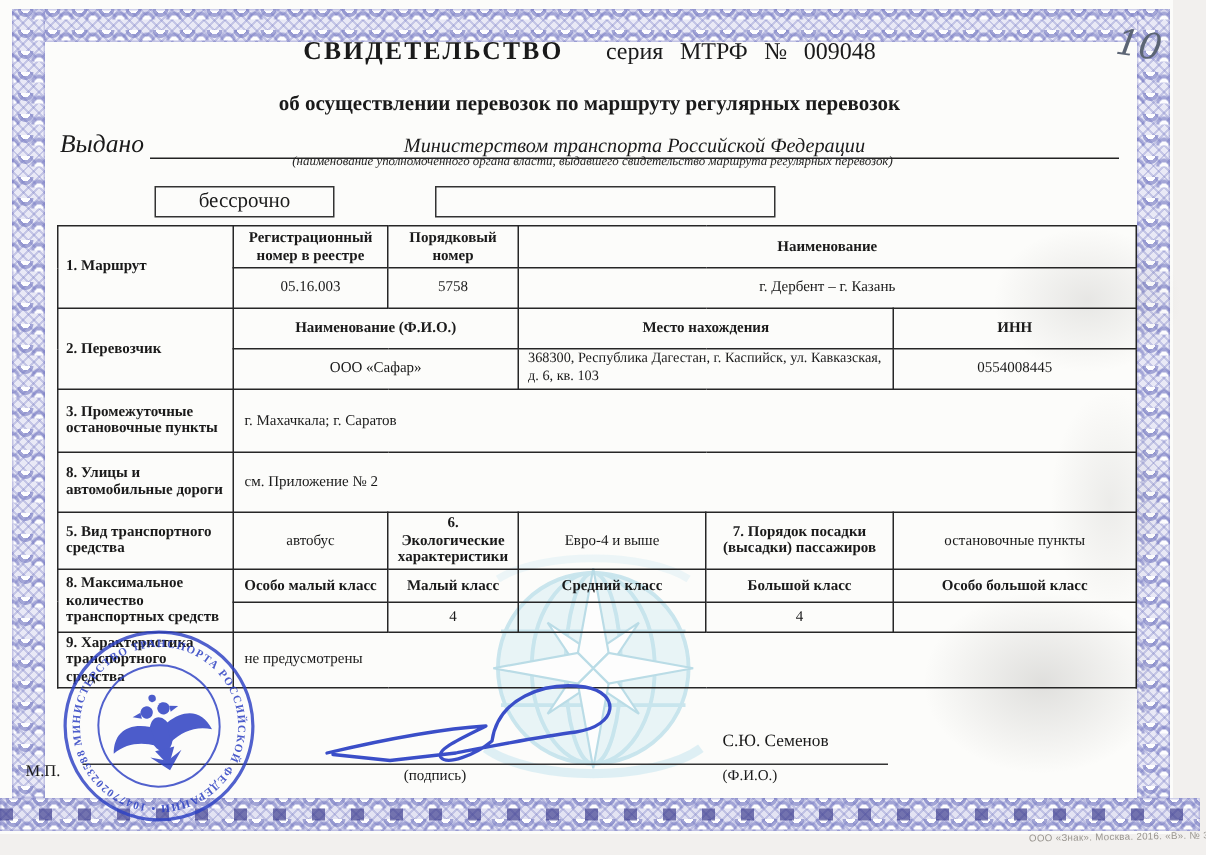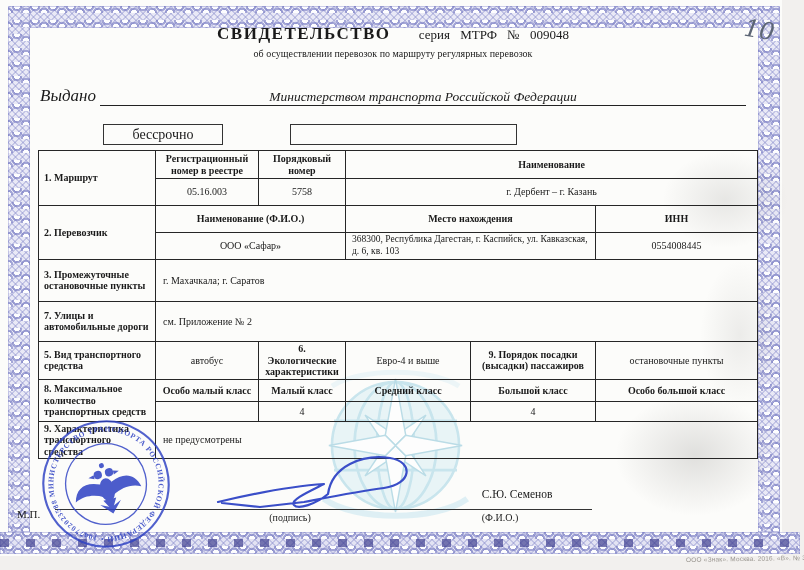--- a/index.html
+++ b/index.html
@@ -26,22 +26,22 @@
   .strip-bottom::after{content:"";position:absolute;left:0;right:0;top:7px;height:8px;
     background:repeating-linear-gradient(90deg, rgba(54,54,138,.65) 0 9px, transparent 9px 26px);}
 
   
   .smudge{position:absolute;pointer-events:none;}
 
   
   #title-block{position:absolute;left:30px;top:24px;width:726px;text-align:center;z-index:2;}
   #title-line{font-size:17px;}
   #title-word{font-weight:bold;letter-spacing:1.5px;}
-  #title-series{font-weight:normal;word-spacing:7px;margin-left:24px;font-size:13px;}
-  #subtitle{font-weight:normal;font-size:10px;margin-top:4px;}
+  #title-series{font-weight:normal;word-spacing:7px;margin-left:24px;font-size:16px;}
+  #subtitle{font-weight:bold;font-size:14px;margin-top:18px;}
 
   #handwritten-number{position:absolute;left:744px;top:16px;z-index:3;
     font-family:"DejaVu Serif",serif;font-style:italic;font-size:24px;color:#5c6574;
     transform:rotate(9deg);}
 
   
   #issued-row{position:absolute;left:40px;top:86px;width:706px;display:flex;align-items:flex-end;z-index:2;}
   #issued-label{font-style:italic;font-size:17px;padding-right:4px;white-space:nowrap;}
   #issued-fill{flex:1;border-bottom:1.3px solid #222;text-align:center;
     font-weight:normal;font-style:italic;font-size:13.5px;line-height:1.1;}
@@ -102,20 +102,21 @@
       <span id="title-word">СВИДЕТЕЛЬСТВО</span>
       <span id="title-series">серия МТРФ № 009048</span>
     </div>
     <div id="subtitle">об осуществлении перевозок по маршруту регулярных перевозок</div>
   </div>
 
   <div id="issued-row">
     <span id="issued-label">Выдано</span>
     <span id="issued-fill">Министерством транспорта Российской Федерации</span>
   </div>
+  <div id="issued-note">(наименование уполномоченного органа власти, выдавшего свидетельство маршрута регулярных перевозок)</div>
 
   <div id="validity-box" class="small-box">бессрочно</div>
   <div id="validity-box2" class="small-box"></div>
 
   <svg id="watermark" width="205" height="205" viewBox="0 0 200 200">
     <circle cx="100" cy="100" r="62" fill="#cfe9f2" opacity="0.75"></circle>
     <g stroke="#9fd2e2" stroke-width="2.5" fill="none" opacity="0.9">
       <circle cx="100" cy="100" r="62"></circle>
       <ellipse cx="100" cy="100" rx="40" ry="62"></ellipse>
       <ellipse cx="100" cy="100" rx="18" ry="62"></ellipse>
@@ -167,29 +168,29 @@
     <tr style="height:26px">
       <td colspan="2">ООО «Сафар»</td>
       <td class="addr" colspan="2">368300, Республика Дагестан, г. Каспийск, ул. Кавказская, д. 6, кв. 103</td>
       <td>0554008445</td>
     </tr>
     <tr style="height:42px">
       <td class="lbl">3. Промежуточные остановочные пункты</td>
       <td class="left" colspan="5">г. Махачкала; г. Саратов</td>
     </tr>
     <tr style="height:40px">
-      <td class="lbl">7. Улицы и автомобильные дороги</td>
+      <td class="lbl">8. Улицы и автомобильные дороги</td>
       <td class="left" colspan="5">см. Приложение № 2</td>
     </tr>
     <tr style="height:38px">
       <td class="lbl">5. Вид транспортного средства</td>
       <td>автобус</td>
       <td class="b">6. Экологические характеристики</td>
       <td>Евро-4 и выше</td>
-      <td class="b">9. Порядок посадки (высадки) пассажиров</td>
+      <td class="b">7. Порядок посадки (высадки) пассажиров</td>
       <td>остановочные пункты</td>
     </tr>
     <tr style="height:22px">
       <td class="lbl" rowspan="2">8. Максимальное количество транспортных средств</td>
       <td class="b">Особо малый класс</td>
       <td class="b">Малый класс</td>
       <td class="b">Средний класс</td>
       <td class="b">Большой класс</td>
       <td class="b">Особо большой класс</td>
     </tr>

